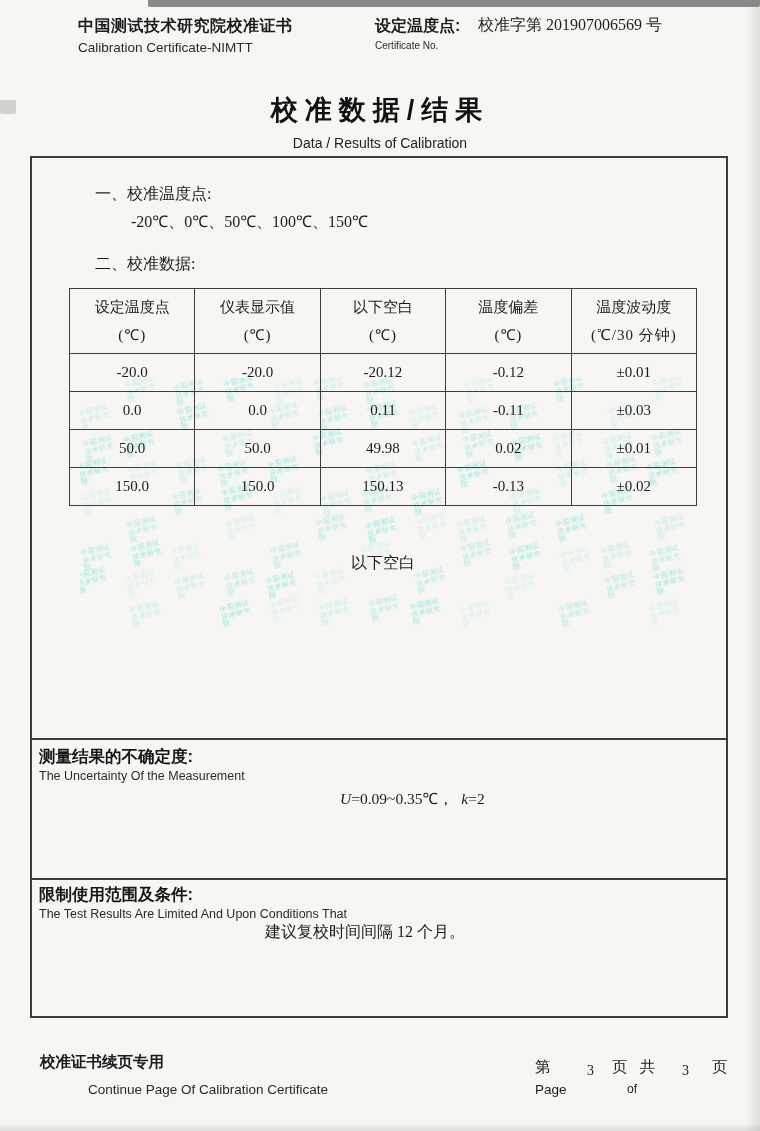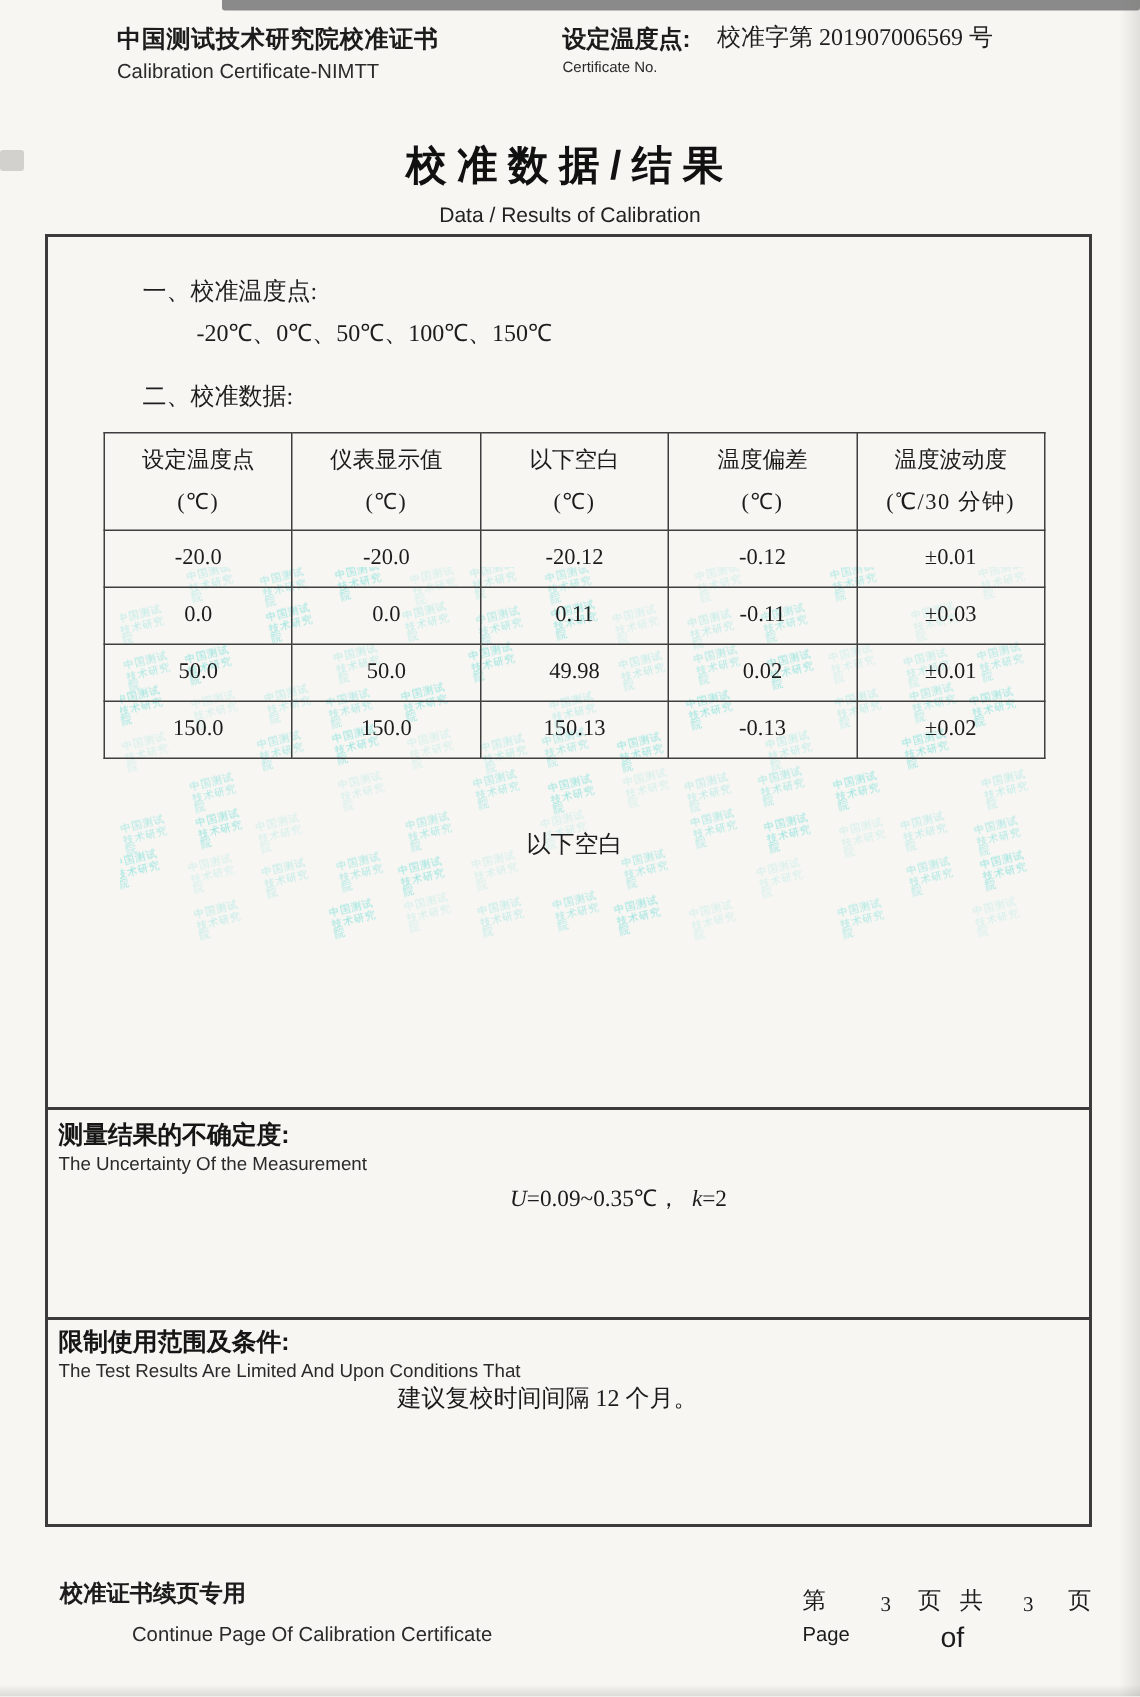--- a/index.html
+++ b/index.html
@@ -98,21 +98,21 @@
     font-family: "Liberation Sans", sans-serif; color:#1c1c1c; }
   .ftr-left-en { left: 40px; top: 1082px; font-size: 13.5px;
     font-family: "Liberation Sans", sans-serif; color:#2a2a2a;margin-left:48px; }
   .pg { font-family: "Liberation Sans", sans-serif; color:#1c1c1c; font-size: 15.5px; }
   .pg-l1 { left: 535px; top: 1057px; }
   .pg-cur { left: 587px; top: 1063px; font-size: 14px; font-family:"Liberation Serif", serif; }
   .pg-l2 { left: 612px; top: 1057px; letter-spacing: 4px; }
   .pg-tot { left: 682px; top: 1063px; font-size: 14px; font-family:"Liberation Serif", serif; }
   .pg-l3 { left: 712px; top: 1057px; }
   .pg-en1 { left: 535px; top: 1082px; font-size: 13.5px; }
-  .pg-en2 { left: 627px; top: 1082px; font-size: 19px; }
+  .pg-en2 { left: 627px; top: 1082px; font-size: 12px; }
 
   
   .watermark-layer {
     position: absolute; left: 80px; top: 378px; width: 620px; height: 250px;
     pointer-events: none; overflow: hidden;
   }
   .wm-tile {
     position: absolute; display: block; width: 30px;
     font-size: 7px; line-height: 7.5px; letter-spacing: 0.5px;
     font-family: "Liberation Sans", sans-serif;

